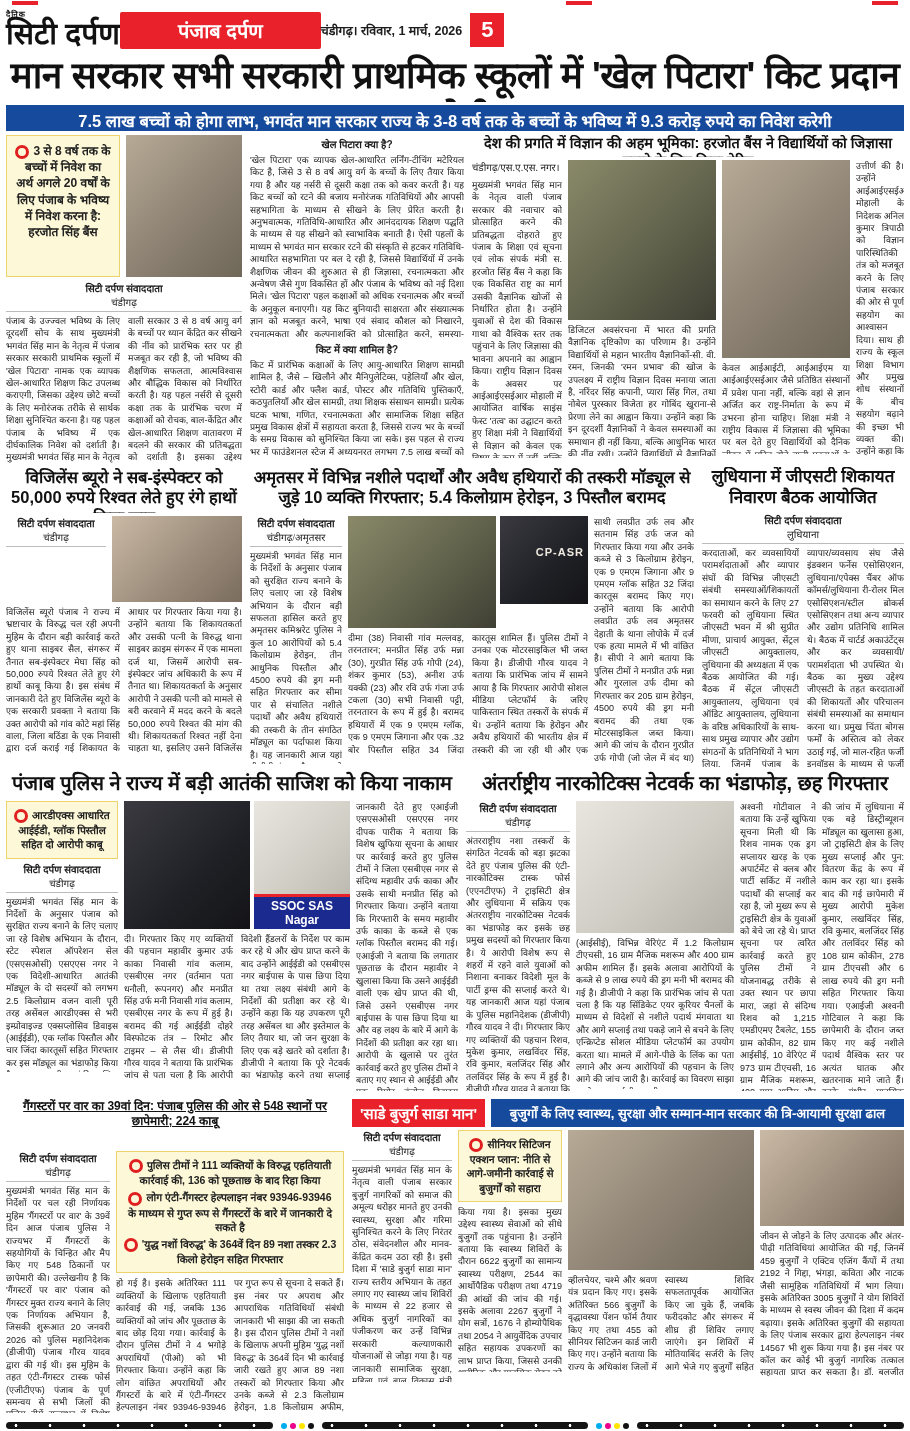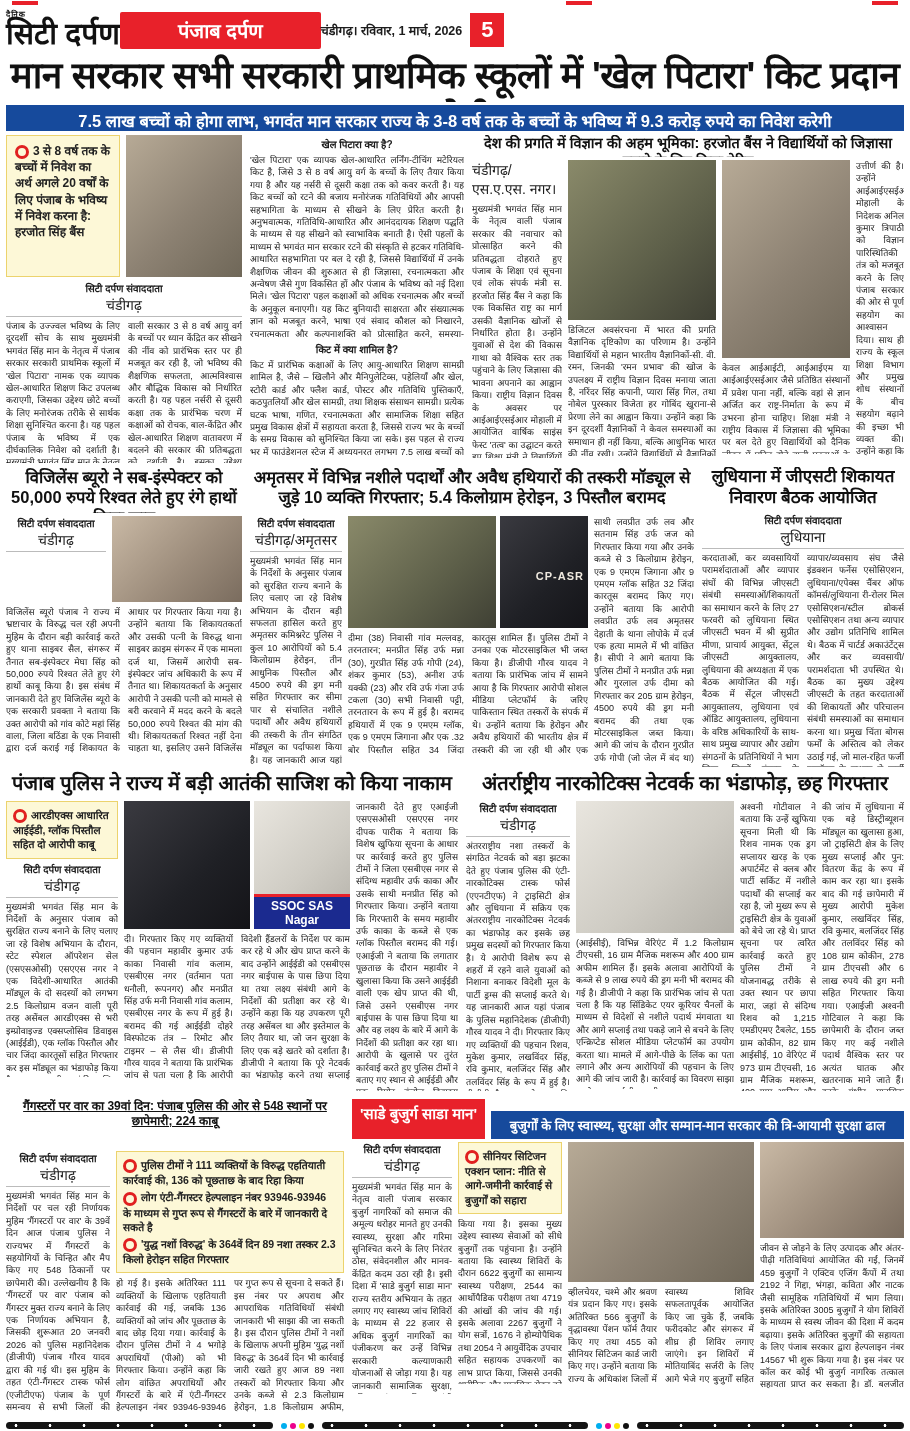--- a/index.html
+++ b/index.html
@@ -18,35 +18,35 @@
   .pageno{background:#e8212a;color:#fff;font-weight:800;font-size:22px;width:34px;height:34px;display:flex;align-items:center;justify-content:center;}
   
   .main-headline{font-size:37px;font-weight:900;text-align:center;line-height:1.2;color:#111;letter-spacing:-0.5px;height:48px;overflow:hidden;}
   .bluebar{background:#164a9c;color:#fff;font-weight:800;font-size:16.5px;text-align:center;padding:4px 2px;margin-top:3px;height:26px;box-sizing:border-box;overflow:hidden;}
   
   .band{display:flex;gap:8px;overflow:hidden;margin-top:4px;}
   .col{overflow:hidden;}
   .body-txt{font-size:9px;line-height:1.38;text-align:justify;color:#1b1b1b;overflow:hidden;}
   .cols-2{column-count:2;column-gap:8px;}
   .byline{font-weight:800;font-size:10px;text-align:center;}
-  .place{font-size:14px;text-align:center;border-bottom:1px solid #bbb;padding-bottom:2px;margin-bottom:3px;}
-  .hl-box{background:#fdf8d7;border:1px solid #ecd36d;padding:7px 8px;font-weight:800;font-size:12px;line-height:1.35;color:#222;}
+  .place{font-size:10px;text-align:center;border-bottom:1px solid #bbb;padding-bottom:2px;margin-bottom:3px;font-family:Liberation Serif, serif;}
+  .hl-box{background:#fdf8d7;border:1px solid #ecd36d;padding:7px 8px;font-weight:800;font-size:12px;line-height:1.35;color:#222;text-align:center;}
   .hl-box.small{font-size:10.5px;padding:6px;}
   .ring{display:inline-block;width:8px;height:8px;border:3px solid #e02020;border-radius:50%;vertical-align:middle;margin-right:4px;}
   .sec-head{font-weight:900;text-align:center;color:#111;line-height:1.22;overflow:hidden;}
   .photo{background:linear-gradient(135deg,#b7aa96,#8d8273 55%,#6f6758);position:relative;overflow:hidden;}
   .photo.dark{background:linear-gradient(135deg,#3a3a40,#1f2025 60%,#141418);}
   .photo.light{background:linear-gradient(135deg,#e9e6df,#cfccc4 55%,#b3b0a8);}
   .photo.olive{background:linear-gradient(135deg,#8a8a6a,#5d5f49 60%,#3f4034);}
   .photo.room{background:linear-gradient(135deg,#c9b9a5,#9d8d7c 55%,#7a6c5e);}
   .photo-label{position:absolute;left:0;right:0;bottom:0;background:#1b2a8f;color:#fff;font-weight:800;text-align:center;font-size:12px;padding:2px 0;border-top:3px solid #e8212a;}
   .photo-inline-label{position:absolute;right:4px;bottom:26px;color:#efe9df;font-weight:800;font-size:11px;letter-spacing:1px;}
   .box-title{font-weight:900;font-size:10px;text-align:center;margin:2px 0 3px;}
   .kicker{background:#e8212a;color:#fff;font-weight:900;font-size:15px;text-align:center;padding:4px 8px;white-space:nowrap;}
-  .banner{background:#164a9c;color:#fff;font-weight:800;font-size:13px;text-align:center;padding:5px 6px;flex:1;overflow:hidden;white-space:nowrap;margin-top:12px;}
+  .banner{background:#164a9c;color:#fff;font-weight:800;font-size:13px;text-align:center;padding:5px 6px;flex:1;overflow:hidden;white-space:nowrap;}
   .footer{display:flex;align-items:center;gap:8px;height:11px;margin-top:3px;}
   .dotbar{flex:1;height:7px;background:#141414;border-radius:4px;background-image:radial-gradient(circle at 10px 3.5px,#fff 1.3px,transparent 1.6px);background-size:34px 7px;}
   .cmyk{display:flex;gap:3px;}
   .cmyk b{width:6px;height:6px;border-radius:50%;display:block;}
   .cmyk .c{background:#00aeef}.cmyk .m{background:#ec008c}.cmyk .y{background:#ffe600}.cmyk .k{background:#111}
 </style>
 </head>
 <body>
 
 <div class="page">
@@ -126,21 +126,21 @@
       <div class="sec-head" style="font-size:16.5px;height:46px;">अमृतसर में विभिन्न नशीले पदार्थों और अवैध हथियारों की तस्करी मॉड्यूल से जुड़े 10 व्यक्ति गिरफ्तार; 5.4 किलोग्राम हेरोइन, 3 पिस्तौल बरामद</div>
       <div style="display:flex;gap:6px;margin-top:3px;height:248px;">
         <div class="col" style="width:92px;">
           <div class="byline">सिटी दर्पण संवाददाता</div>
           <div class="place">चंडीगढ़/अमृतसर</div>
           <div class="body-txt" style="height:216px;">मुख्यमंत्री भगवंत सिंह मान के निर्देशों के अनुसार पंजाब को सुरक्षित राज्य बनाने के लिए चलाए जा रहे विशेष अभियान के दौरान बड़ी सफलता हासिल करते हुए अमृतसर कमिश्नरेट पुलिस ने कुल 10 आरोपियों को 5.4 किलोग्राम हेरोइन, तीन आधुनिक पिस्तौल और 4500 रुपये की ड्रग मनी सहित गिरफ्तार कर सीमा पार से संचालित नशीले पदार्थों और अवैध हथियारों की तस्करी के तीन संगठित मॉड्यूल का पर्दाफाश किया है। यह जानकारी आज यहां डीजीपी पंजाब गौरव यादव ने दी। गिरफ्तार व्यक्तियों की पहचान गुरप्रीत सिंह उर्फ बिल्ला (21) निवासी गुरु की वडाली, अमृतसर; लवप्रीत सिंह उर्फ लव (25) निवासी गांव बोपाराय बाज सिंह, अमृतसर; सतनाम सिंह उर्फ जज (28) निवासी गांव सुरसिंह, तरनतारन; रोहित शर्मा उर्फ डाकू (21) निवासी गांव लखकमपुरा, अमृतसर; गुरलाल सिंह उर्फ</div>
         </div>
         <div class="col" style="width:240px;">
           <div style="display:flex;gap:4px;">
             <div class="photo olive" style="width:148px;height:112px;"></div>
-            <div class="photo dark" style="flex:1;height:112px;">
+            <div class="photo dark" style="flex:1;height:88px;">
               <span class="photo-inline-label" style="bottom:46px;">CP-ASR</span>
             </div>
           </div>
           <div class="body-txt cols-2" style="height:128px;margin-top:4px;">दीमा (38) निवासी गांव मल्लवड़, तरनतारन; मनप्रीत सिंह उर्फ मन्ना (30), गुरप्रीत सिंह उर्फ गोपी (24), शंकर कुमार (53), अनीश उर्फ यक्की (23) और रवि उर्फ गंजा उर्फ टकला (30) सभी निवासी पट्टी, तरनतारन के रूप में हुई है। बरामद हथियारों में एक 9 एमएम ग्लॉक, एक 9 एमएम जिगाना और एक .32 बोर पिस्तौल सहित 34 जिंदा कारतूस शामिल हैं। पुलिस टीमों ने उनका एक मोटरसाइकिल भी जब्त किया है। डीजीपी गौरव यादव ने बताया कि प्रारंभिक जांच में सामने आया है कि गिरफ्तार आरोपी सोशल मीडिया प्लेटफॉर्म के जरिए पाकिस्तान स्थित तस्करों के संपर्क में थे। उन्होंने बताया कि हेरोइन और अवैध हथियारों की भारतीय क्षेत्र में तस्करी की जा रही थी और एक संगठित नेटवर्क के माध्यम से विभिन्न क्षेत्रों में सप्लाई की जा रही थी। डीजीपी ने कहा कि इस मामले के आगे-पीछे के संबंध स्थापित करने और पूरे नेटवर्क का खुलासा करने के लिए आगे की जांच जारी है। पहले ऑपरेशन के बारे में जानकारी देते हुए पुलिस आयुक्त (सीपी) अमृतसर गुरप्रीत सिंह भुल्लर ने बताया कि विशेष गुप्त सूचना के आधार पर कार्रवाई करते हुए पुलिस टीमों ने गुरप्रीत उर्फ बिल्ला को 230 ग्राम हेरोइन सहित गिरफ्तार किया। आगे की जांच में उसके</div>
         </div>
         <div class="col" style="flex:1;">
           <div class="body-txt" style="height:248px;">साथी लवप्रीत उर्फ लव और सतनाम सिंह उर्फ जज को गिरफ्तार किया गया और उनके कब्जे से 3 किलोग्राम हेरोइन, एक 9 एमएम जिगाना और 9 एमएम ग्लॉक सहित 32 जिंदा कारतूस बरामद किए गए। उन्होंने बताया कि आरोपी लवप्रीत उर्फ लव अमृतसर देहाती के थाना लोपोके में दर्ज एक हत्या मामले में भी वांछित है। सीपी ने आगे बताया कि पुलिस टीमों ने मनप्रीत उर्फ मन्ना और गुरलाल उर्फ दीमा को गिरफ्तार कर 205 ग्राम हेरोइन, 4500 रुपये की ड्रग मनी बरामद की तथा एक मोटरसाइकिल जब्त किया। आगे की जांच के दौरान गुरप्रीत उर्फ गोपी (जो जेल में बंद था) को इस मामले में नामजद कर औपचारिक रूप से गिरफ्तार किया गया, जो जेल से मॉड्यूल चला रहा था। उसके खुलासे पर उसके साथी शंकर कुमार, अनीश उर्फ यक्की और रवि उर्फ गंजा उर्फ टकला को गिरफ्तार किया गया। शंकर कुमार के खुलासे पर 2 किलोग्राम 3 ग्राम हेरोइन की अतिरिक्त बरामदगी की गई।</div>
         </div>
       </div>
     </div>

